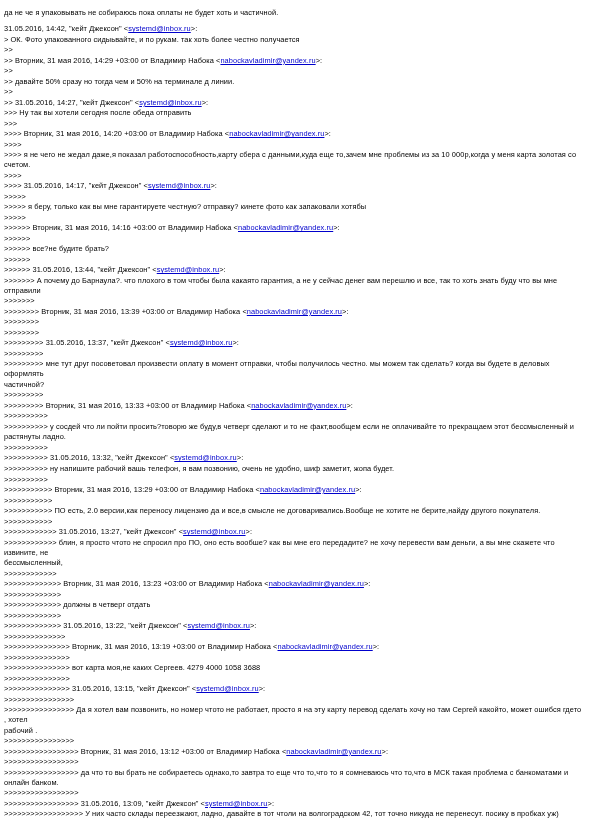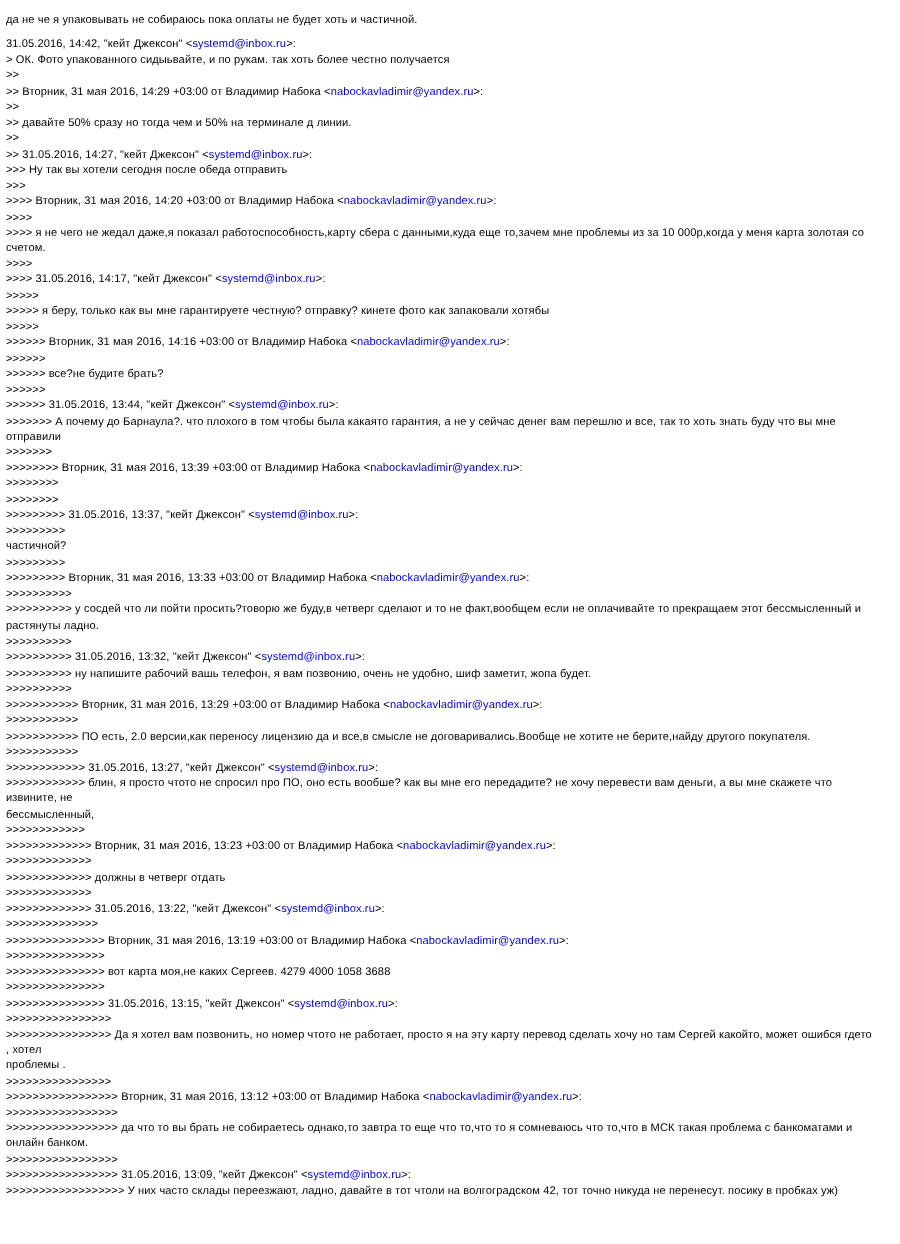--- a/index.html
+++ b/index.html
@@ -28,20 +28,21 @@
     word-wrap: break-word;
     margin: 0;
     padding: 0 0 0.6px 0;
     letter-spacing: 0.01em;
   }
   .msg-line.blank {
     height: 5px;
   }
   a.mail {
     color: #0000cc;
+    text-decoration: underline;
     cursor: pointer;
   }
   .spacer-top {
     height: 2px;
   }
   .scrollbar {
     position: absolute;
     top: 0;
     right: 0;
     width: 0px;
@@ -79,20 +80,21 @@
       <div class="msg-line">&gt;&gt;&gt;&gt;&gt;&gt; все?не будите брать?</div>
       <div class="msg-line">&gt;&gt;&gt;&gt;&gt;&gt;</div>
       <div class="msg-line">&gt;&gt;&gt;&gt;&gt;&gt; 31.05.2016, 13:44, "кейт Джексон" &lt;<a class="mail">systemd@inbox.ru</a>&gt;:</div>
       <div class="msg-line">&gt;&gt;&gt;&gt;&gt;&gt;&gt; А почему до Барнаула?. что плохого в том чтобы была какаято гарантия, а не у сейчас денег вам перешлю и все, так то хоть знать буду что вы мне отправили</div>
       <div class="msg-line">&gt;&gt;&gt;&gt;&gt;&gt;&gt;</div>
       <div class="msg-line">&gt;&gt;&gt;&gt;&gt;&gt;&gt;&gt; Вторник, 31 мая 2016, 13:39 +03:00 от Владимир Набока &lt;<a class="mail">nabockavladimir@yandex.ru</a>&gt;:</div>
       <div class="msg-line">&gt;&gt;&gt;&gt;&gt;&gt;&gt;&gt;</div>
       <div class="msg-line">&gt;&gt;&gt;&gt;&gt;&gt;&gt;&gt;</div>
       <div class="msg-line">&gt;&gt;&gt;&gt;&gt;&gt;&gt;&gt;&gt; 31.05.2016, 13:37, "кейт Джексон" &lt;<a class="mail">systemd@inbox.ru</a>&gt;:</div>
       <div class="msg-line">&gt;&gt;&gt;&gt;&gt;&gt;&gt;&gt;&gt;</div>
+      <div class="msg-line">&gt;&gt;&gt;&gt;&gt;&gt;&gt;&gt;&gt; мне тут друг посоветовал произвести оплату в момент отправки, чтобы получилось честно. мы можем так сделать? когда вы будете в деловых оформлять</div>
       <div class="msg-line">частичной?</div>
       <div class="msg-line">&gt;&gt;&gt;&gt;&gt;&gt;&gt;&gt;&gt;</div>
       <div class="msg-line">&gt;&gt;&gt;&gt;&gt;&gt;&gt;&gt;&gt; Вторник, 31 мая 2016, 13:33 +03:00 от Владимир Набока &lt;<a class="mail">nabockavladimir@yandex.ru</a>&gt;:</div>
       <div class="msg-line">&gt;&gt;&gt;&gt;&gt;&gt;&gt;&gt;&gt;&gt;</div>
       <div class="msg-line">&gt;&gt;&gt;&gt;&gt;&gt;&gt;&gt;&gt;&gt; у сосдей что ли пойти просить?товорю же буду,в четверг сделают и то не факт,вообщем если не оплачивайте то прекращаем этот бессмысленный и</div>
       <div class="msg-line">растянуты ладно.</div>
       <div class="msg-line">&gt;&gt;&gt;&gt;&gt;&gt;&gt;&gt;&gt;&gt;</div>
       <div class="msg-line">&gt;&gt;&gt;&gt;&gt;&gt;&gt;&gt;&gt;&gt; 31.05.2016, 13:32, "кейт Джексон" &lt;<a class="mail">systemd@inbox.ru</a>&gt;:</div>
       <div class="msg-line">&gt;&gt;&gt;&gt;&gt;&gt;&gt;&gt;&gt;&gt; ну напишите рабочий вашь телефон, я вам позвонию, очень не удобно, шиф заметит, жопа будет.</div>
       <div class="msg-line">&gt;&gt;&gt;&gt;&gt;&gt;&gt;&gt;&gt;&gt;</div>
@@ -110,21 +112,21 @@
       <div class="msg-line">&gt;&gt;&gt;&gt;&gt;&gt;&gt;&gt;&gt;&gt;&gt;&gt;&gt;</div>
       <div class="msg-line">&gt;&gt;&gt;&gt;&gt;&gt;&gt;&gt;&gt;&gt;&gt;&gt;&gt; 31.05.2016, 13:22, "кейт Джексон" &lt;<a class="mail">systemd@inbox.ru</a>&gt;:</div>
       <div class="msg-line">&gt;&gt;&gt;&gt;&gt;&gt;&gt;&gt;&gt;&gt;&gt;&gt;&gt;&gt;</div>
       <div class="msg-line">&gt;&gt;&gt;&gt;&gt;&gt;&gt;&gt;&gt;&gt;&gt;&gt;&gt;&gt;&gt; Вторник, 31 мая 2016, 13:19 +03:00 от Владимир Набока &lt;<a class="mail">nabockavladimir@yandex.ru</a>&gt;:</div>
       <div class="msg-line">&gt;&gt;&gt;&gt;&gt;&gt;&gt;&gt;&gt;&gt;&gt;&gt;&gt;&gt;&gt;</div>
       <div class="msg-line">&gt;&gt;&gt;&gt;&gt;&gt;&gt;&gt;&gt;&gt;&gt;&gt;&gt;&gt;&gt; вот карта моя,не каких Сергеев. 4279 4000 1058 3688</div>
       <div class="msg-line">&gt;&gt;&gt;&gt;&gt;&gt;&gt;&gt;&gt;&gt;&gt;&gt;&gt;&gt;&gt;</div>
       <div class="msg-line">&gt;&gt;&gt;&gt;&gt;&gt;&gt;&gt;&gt;&gt;&gt;&gt;&gt;&gt;&gt; 31.05.2016, 13:15, "кейт Джексон" &lt;<a class="mail">systemd@inbox.ru</a>&gt;:</div>
       <div class="msg-line">&gt;&gt;&gt;&gt;&gt;&gt;&gt;&gt;&gt;&gt;&gt;&gt;&gt;&gt;&gt;&gt;</div>
       <div class="msg-line">&gt;&gt;&gt;&gt;&gt;&gt;&gt;&gt;&gt;&gt;&gt;&gt;&gt;&gt;&gt;&gt; Да я хотел вам позвонить, но номер чтото не работает, просто я на эту карту перевод сделать хочу но там Сергей какойто, может ошибся гдето , хотел</div>
-      <div class="msg-line">проблемы .</div>
+      <div class="msg-line">рабочий .</div>
       <div class="msg-line">&gt;&gt;&gt;&gt;&gt;&gt;&gt;&gt;&gt;&gt;&gt;&gt;&gt;&gt;&gt;&gt;</div>
       <div class="msg-line">&gt;&gt;&gt;&gt;&gt;&gt;&gt;&gt;&gt;&gt;&gt;&gt;&gt;&gt;&gt;&gt;&gt; Вторник, 31 мая 2016, 13:12 +03:00 от Владимир Набока &lt;<a class="mail">nabockavladimir@yandex.ru</a>&gt;:</div>
       <div class="msg-line">&gt;&gt;&gt;&gt;&gt;&gt;&gt;&gt;&gt;&gt;&gt;&gt;&gt;&gt;&gt;&gt;&gt;</div>
       <div class="msg-line">&gt;&gt;&gt;&gt;&gt;&gt;&gt;&gt;&gt;&gt;&gt;&gt;&gt;&gt;&gt;&gt;&gt; да что то вы брать не собираетесь однако,то завтра то еще что то,что то я сомневаюсь что то,что в МСК такая проблема с банкоматами и онлайн банком.</div>
       <div class="msg-line">&gt;&gt;&gt;&gt;&gt;&gt;&gt;&gt;&gt;&gt;&gt;&gt;&gt;&gt;&gt;&gt;&gt;</div>
       <div class="msg-line">&gt;&gt;&gt;&gt;&gt;&gt;&gt;&gt;&gt;&gt;&gt;&gt;&gt;&gt;&gt;&gt;&gt; 31.05.2016, 13:09, "кейт Джексон" &lt;<a class="mail">systemd@inbox.ru</a>&gt;:</div>
       <div class="msg-line">&gt;&gt;&gt;&gt;&gt;&gt;&gt;&gt;&gt;&gt;&gt;&gt;&gt;&gt;&gt;&gt;&gt;&gt; У них часто склады переезжают, ладно, давайте в тот чтоли на волгоградском 42, тот точно никуда не перенесут. посику в пробках уж)</div>
     </div>
   <div class="scrollbar"></div>
 </div>

